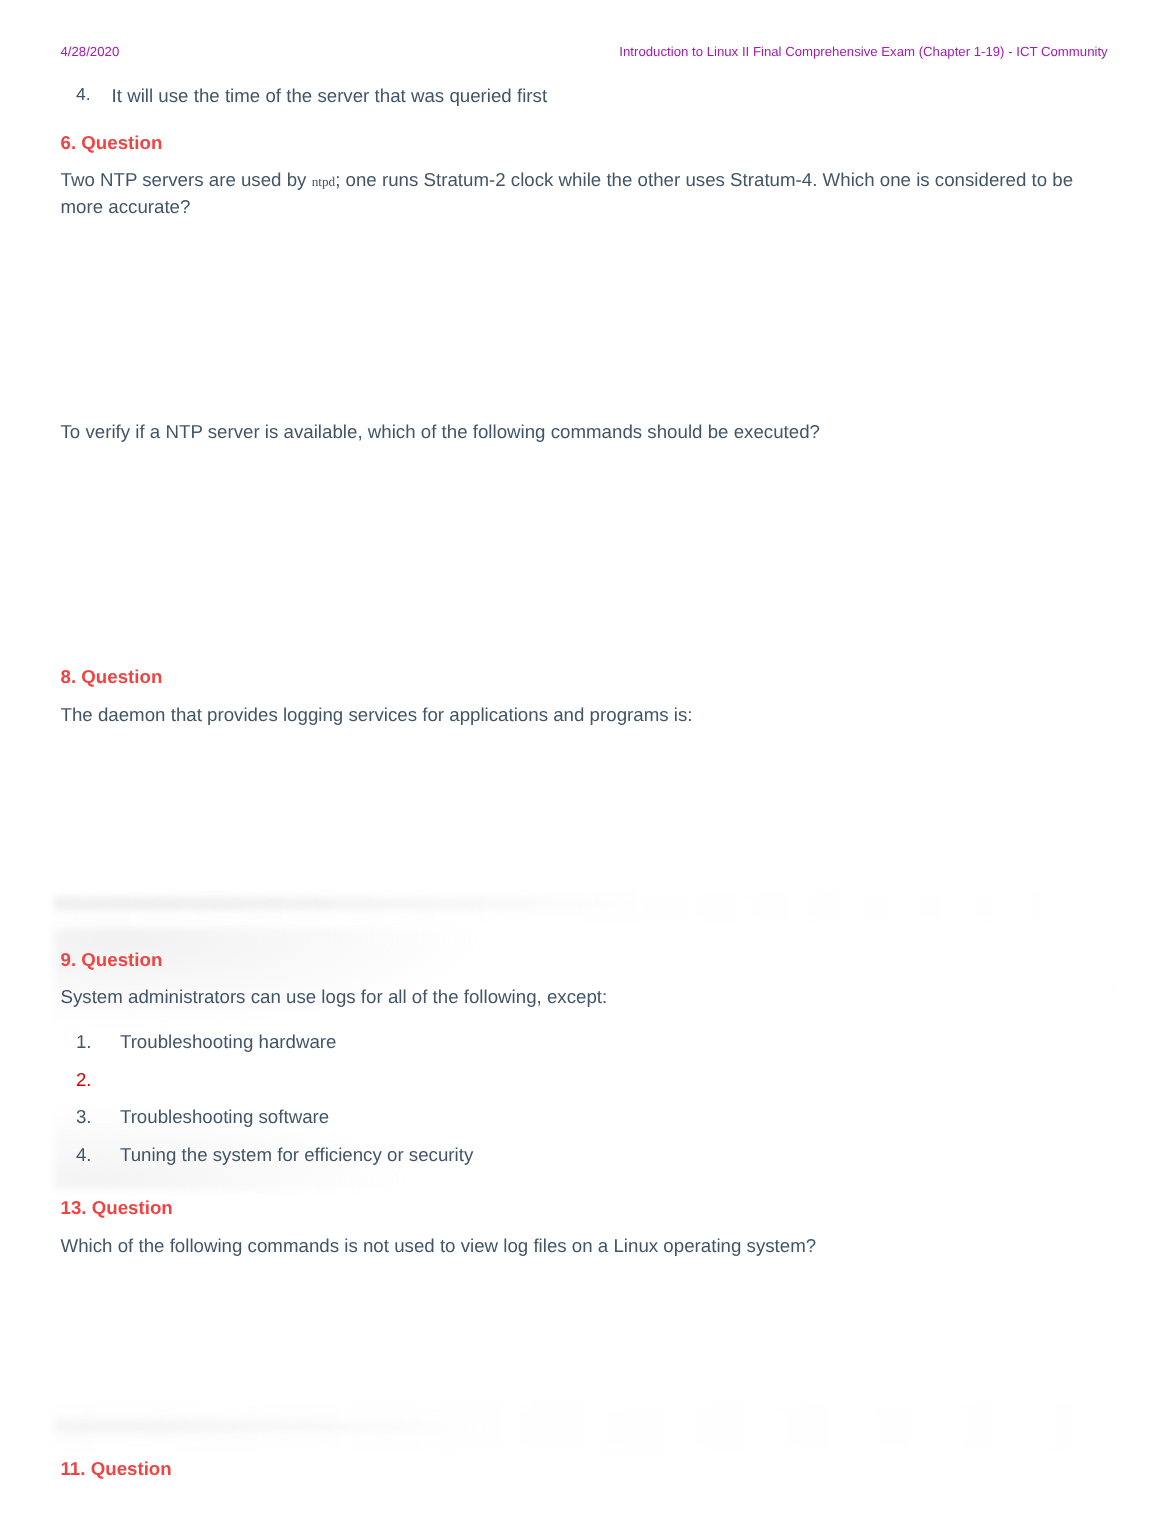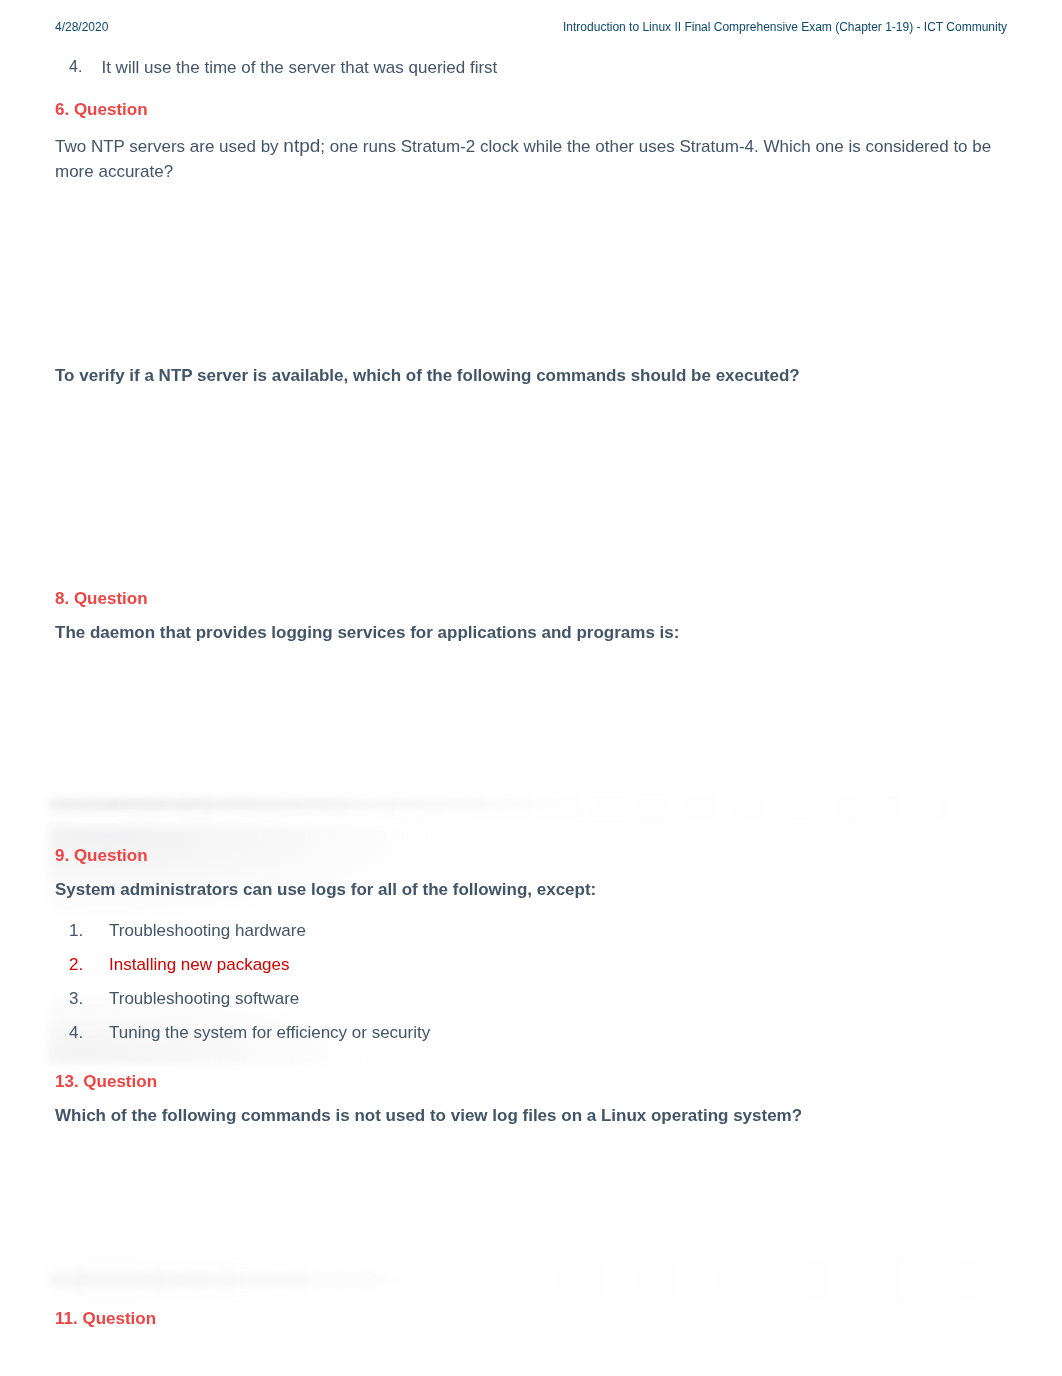--- a/index.html
+++ b/index.html
@@ -7,22 +7,22 @@
       font-family: Arial, Helvetica, sans-serif;
       background: #fff;
       width: 1062px;
       color: #425568;
       padding: 0 55px 60px 55px;
     }
     .page-header {
       display: flex;
       justify-content: space-between;
       font-size: 12px;
-      color: #0c4a6e;
-      padding: 20px 0 10px 0;
+      color: #a21caf;
+      padding: 40px 0 10px 0;
     }
     .header-date { flex: 0 0 auto; }
     .header-title { flex: 1; text-align: right; margin-left: -40px; }
     .orphan-list {
       margin-left: 14px;
       margin-top: 14px;
       margin-bottom: 22px;
     }
     .orphan-list .num {
       display: inline-block;
@@ -40,24 +40,24 @@
       color: #ef4444;
       margin-top: 20px;
       margin-bottom: 12px;
     }
     .qtext {
       font-size: 17px;
       line-height: 1.45;
       color: #425568;
       margin-bottom: 10px;
     }
-    .qtext-bold { font-weight: bold; }
+    .qtext-bold { font-weight: normal; }
     code {
-      font-family: Liberation Sans, sans-serif;
-      font-size: 19px;
+      font-family: Liberation Serif, serif;
+      font-size: 12px;
     }
     .block-spacer { height: 170px; }
     .answers {
       margin: 12px 0 22px 14px;
     }
     .answers li {
       list-style: none;
       font-size: 17px;
       line-height: 2.0;
       display: flex;
@@ -145,21 +145,20 @@
   <div class="softbg"></div>
   <div class="qheading">9. Question</div>
   <div class="qtext qtext-bold">System administrators can use logs for all of the following, except:</div>
   <ul class="answers">
     <li>
       <span class="num">1.</span>
       <span class="txt">Troubleshooting hardware</span>
     </li>
     <li class="correct">
       <span class="num">2.</span>
-      <span class="txt">Installing new packages</span>
     </li>
     <li>
       <span class="num">3.</span>
       <span class="txt">Troubleshooting software</span>
     </li>
     <li>
       <span class="num">4.</span>
       <span class="txt">Tuning the system for efficiency or security</span>
     </li>
   </ul>

